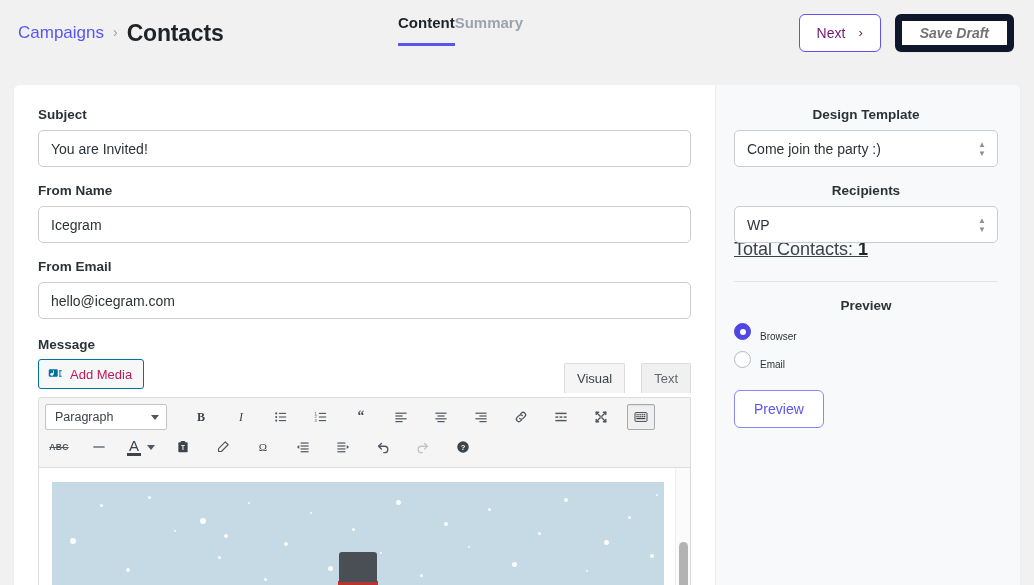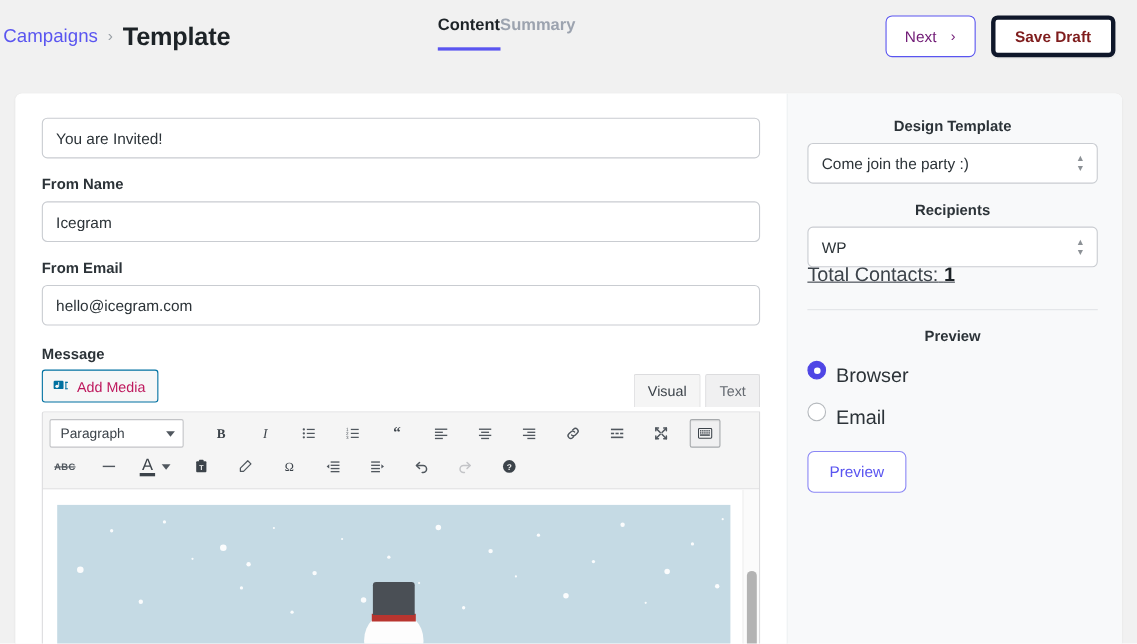--- a/index.html
+++ b/index.html
@@ -16,21 +16,21 @@
     font-size: 13px;
     color: #32373c;
     position: relative;
   }
 
   
   .topbar {
     position: relative;
     height: 66px;
     display: flex;
-    padding: 0 20px 0 3px;
+    padding: 0 20px 0 18px;
     background: #f1f1f1;
   }
 
   .breadcrumb {
     display: flex;
     align-items: center;
     gap: 9px;
     white-space: nowrap;
   }
   .crumb-link {
@@ -100,25 +100,26 @@
     padding: 0 17px;
     gap: 13px;
     font-weight: 500;
   }
   .btn-next .chev {
     font-size: 13px;
     line-height: 1;
     transform: translateY(-1px);
   }
   .btn-draft {
-    border: 4px solid #0f172a;
-    color: #7f1d1d;
+    border: 7px solid #0f172a;
+    color: #737373;
     padding: 0 18px;
     font-weight: 600;
     box-shadow: 0 1px 1px rgba(0,0,0,0.04);
+    font-style: italic;
   }
 
   
   .page-wrap {
     position: absolute;
     left: 14px;
     top: 85px;
     width: 1006px;
     height: 520px;
     display: flex;
@@ -189,21 +190,21 @@
     cursor: pointer;
   }
   .add-media svg { display: block; }
 
   .editor-tabs {
     position: absolute;
     right: 0;
     top: 26px;
     display: flex;
     align-items: flex-end;
-    gap: 4px;
+    gap: 16px;
   }
   .ed-tab {
     font-size: 13px;
     color: #646970;
     background: #f0f0f1;
     border: 1px solid #dcdcde;
     border-bottom: none;
     padding: 7px 12px 6px 12px;
     cursor: pointer;
     border-radius: 2px 2px 0 0;
@@ -463,21 +464,21 @@
     border: 1px solid #4f46e5;
     background: #4f46e5;
   }
   .radio.checked::after {
     content: "";
     width: 6px;
     height: 6px;
     border-radius: 50%;
     background: #fff;
   }
-  .radio-label { font-size: 18px; color: #2c3338; margin-top: 10px; }
+  .radio-label { font-size: 10px; color: #2c3338; margin-top: 10px; }
 
   .btn-preview {
     margin-top: 20px;
     border: 1px solid #8b87f5;
     color: #5a55f0;
     background: #fff;
     border-radius: 6px;
     height: 38px;
     padding: 0 19px;
     font-size: 14px;
@@ -486,21 +487,21 @@
     font-family: "Liberation Sans", sans-serif;
   }
 </style>
 </head>
 <body>
 
 <div class="topbar">
   <div class="breadcrumb">
     <span class="crumb-link">Campaigns</span>
     <span class="crumb-sep">›</span>
-    <span class="crumb-current">Template</span>
+    <span class="crumb-current">Contacts</span>
   </div>
 
   <div class="tabs">
     <div class="tab active">Content</div>
     <div class="tab">Summary</div>
   </div>
 
   <div class="topbar-actions">
     <button class="btn btn-next">
       <span>Next</span>
@@ -508,20 +509,21 @@
     </button>
     <button class="btn btn-draft">Save Draft</button>
   </div>
 </div>
 
 <div class="page-wrap">
 
   <div class="main-col">
 
     <div class="field">
+      <label class="field-label">Subject</label>
       <input class="text-input" type="text" value="You are Invited!" style="">
     </div>
 
     <div class="field">
       <label class="field-label">From Name</label>
       <input class="text-input" type="text" value="Icegram" style="">
     </div>
 
     <div class="field">
       <label class="field-label">From Email</label>

